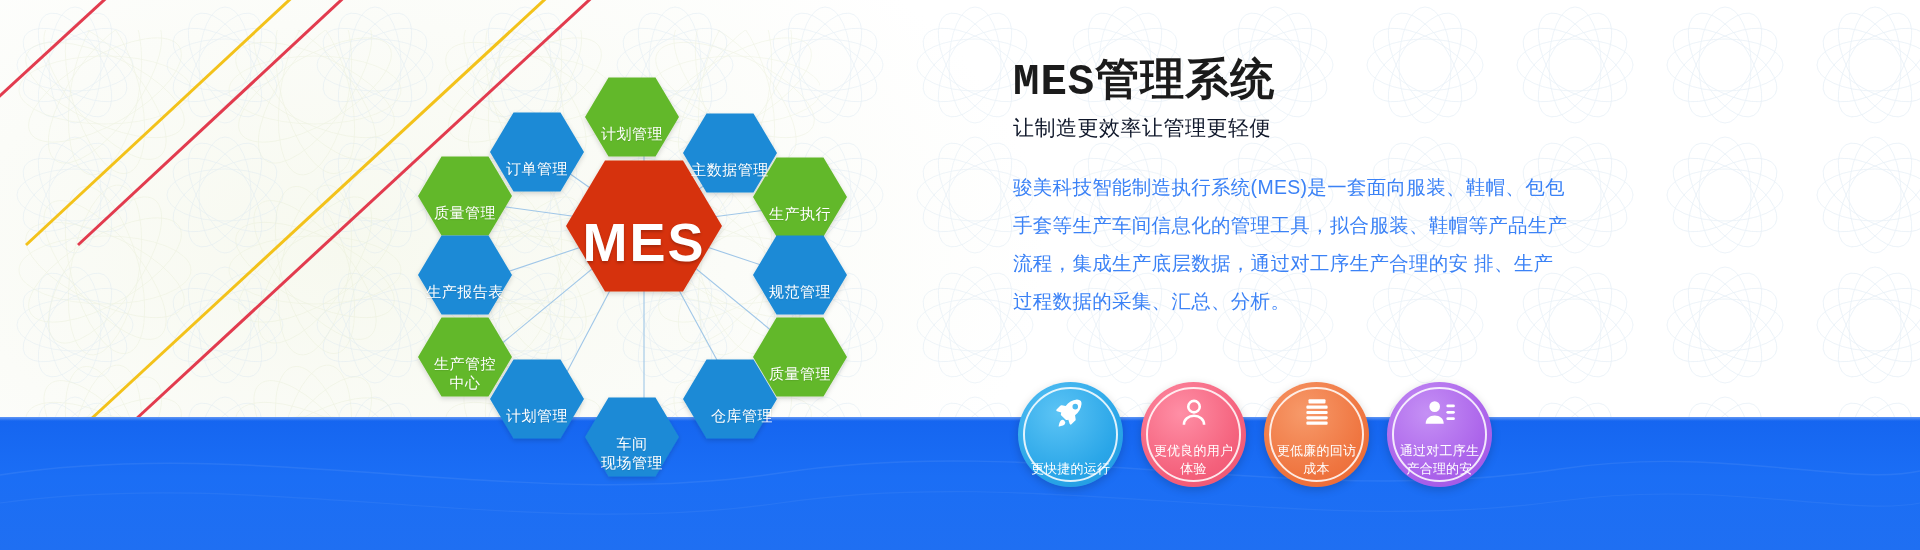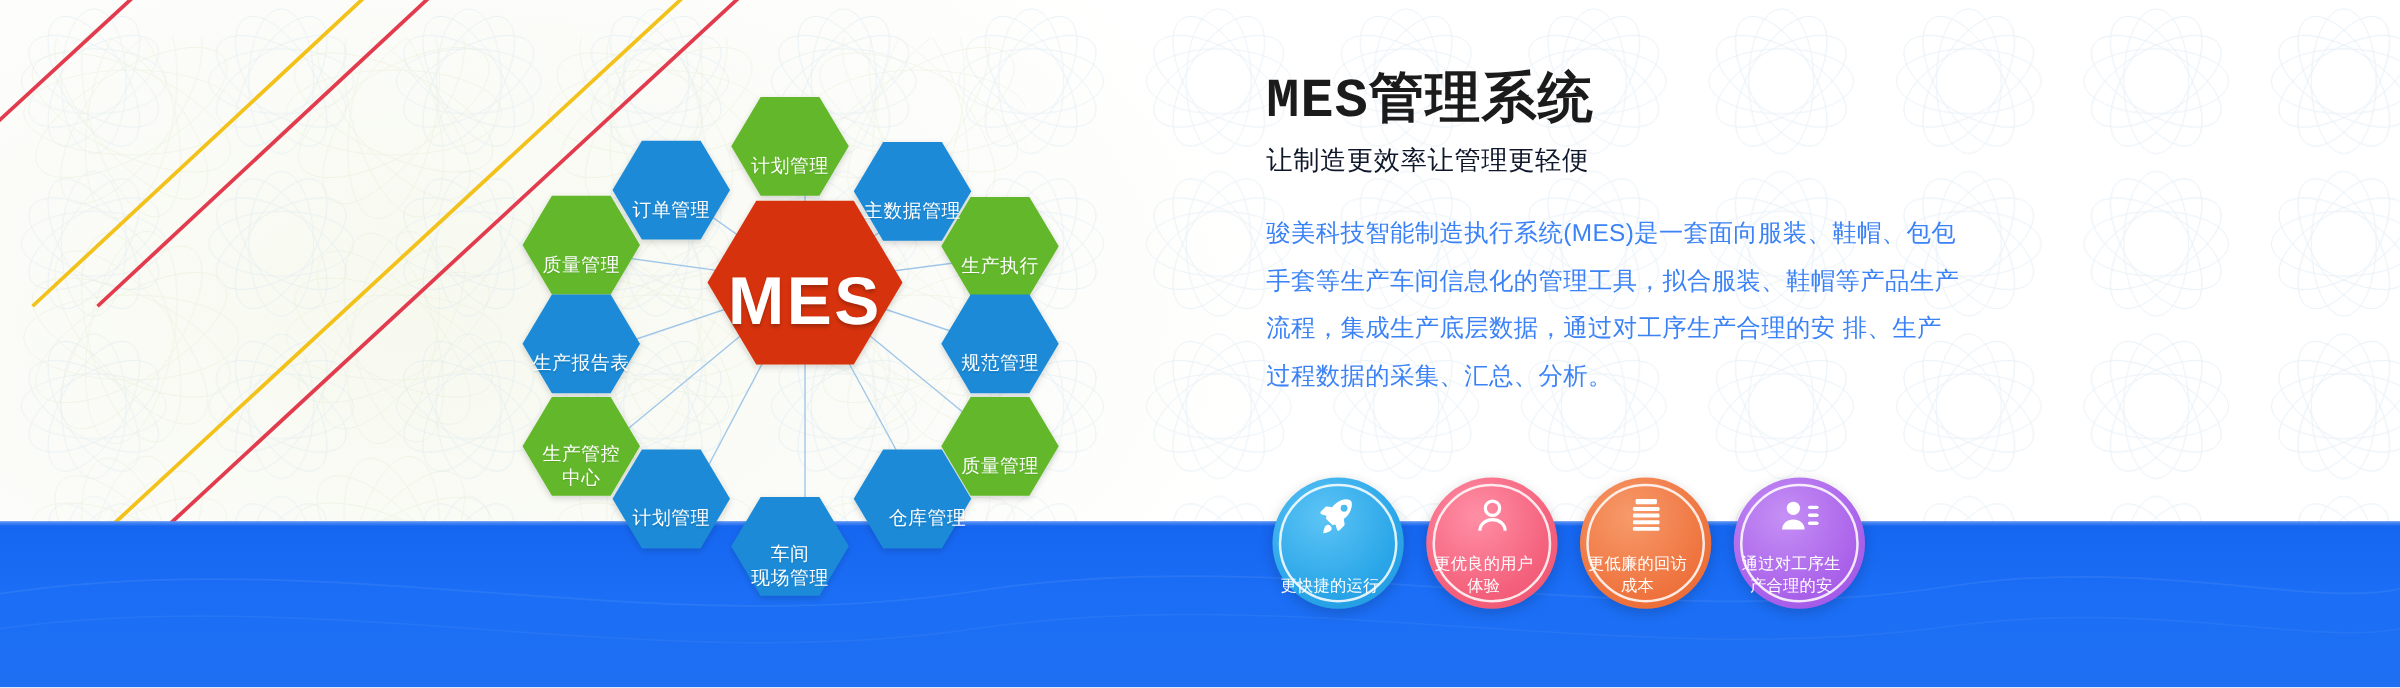--- a/index.html
+++ b/index.html
@@ -107,21 +107,21 @@
     left: 1018px; top: 382px;
     display: flex;
     gap: 18px;
   }
   .badge {
     width: 105px; height: 105px;
     border-radius: 50%;
     position: relative;
     display: flex;
     flex-direction: column;
-    align-items: flex-start;
+    align-items: center;
     justify-content: flex-end;
     padding-bottom: 9px;
     box-shadow: 0 3px 10px rgba(0,0,0,.18);
   }
   .badge::after {
     content: "";
     position: absolute; inset: 5px;
     border-radius: 50%;
     border: 2px solid rgba(255,255,255,.85);
     pointer-events: none;

